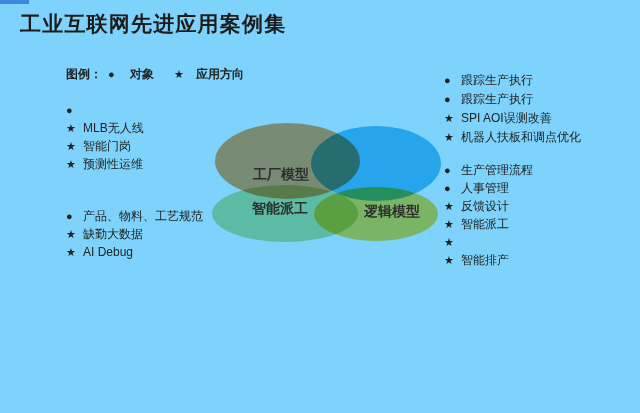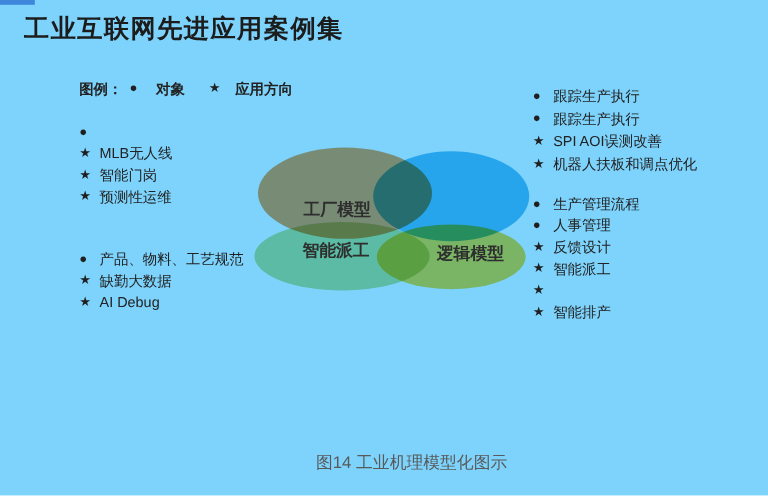--- a/index.html
+++ b/index.html
@@ -134,15 +134,14 @@
 
   <div class="el el-factory"></div>
   <div class="el el-event"></div>
   <div class="el el-product"></div>
   <div class="el el-logic"></div>
 
   <div class="vlabel vl-factory">工厂模型</div>
   <div class="vlabel vl-product">智能派工</div>
   <div class="vlabel vl-logic">逻辑模型</div>
 
-  <div class="caption">图14 工业机理模型化图示</div>
 
 </div>
 
 </body></html>

